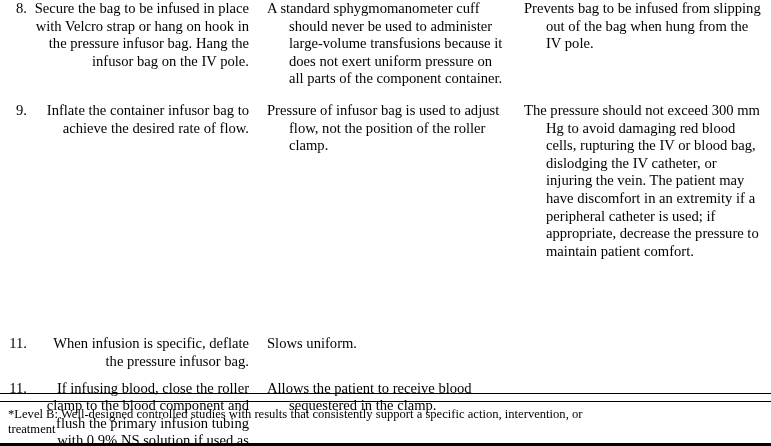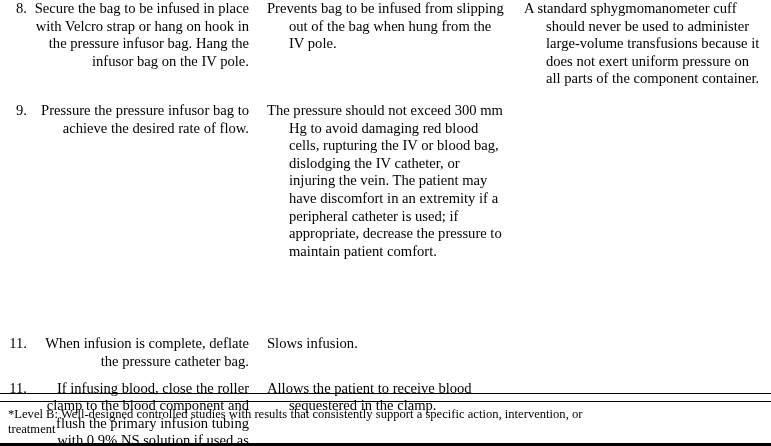--- a/index.html
+++ b/index.html
@@ -117,56 +117,59 @@
 
   <div class="table-body">
 
     <div class="row block-8">
       <div class="col col-steps">
         <div class="step">
           <div class="step-num">8.</div>
           <div class="step-text">Secure the bag to be infused in place with Velcro strap or hang on hook in the pressure infusor bag. Hang the infusor bag on the IV pole.</div>
         </div>
       </div>
+      <div class="col col-notes">
+        <div class="para hang">A standard sphygmomanometer cuff should never be used to administer large-volume transfusions because it does not exert uniform pressure on all parts of the component container.</div>
+      </div>
       <div class="col col-rationale">
         <div class="para hang">Prevents bag to be infused from slipping out of the bag when hung from the IV pole.</div>
       </div>
-      <div class="col col-notes">
-        <div class="para hang">A standard sphygmomanometer cuff should never be used to administer large-volume transfusions because it does not exert uniform pressure on all parts of the component container.</div>
-      </div>
     </div>
 
     <div class="spacer-md"></div>
 
     <div class="row">
       <div class="col col-steps">
         <div class="step">
           <div class="step-num">9.</div>
-          <div class="step-text">Pressure the pressure infusor bag to achieve the desired rate of flow.</div>
-        </div>
+          <div class="step-text">Inflate the container infusor bag to achieve the desired rate of flow.</div>
+        </div>
+      </div>
+      <div class="col col-rationale">
+        <div class="para hang">Pressure of infusor bag is used to adjust flow, not the position of the roller clamp.</div>
       </div>
       <div class="col col-notes">
         <div class="para hang">The pressure should not exceed 300 mm Hg to avoid damaging red blood cells, rupturing the IV or blood bag, dislodging the IV catheter, or injuring the vein. The patient may have discomfort in an extremity if a peripheral catheter is used; if appropriate, decrease the pressure to maintain patient comfort.</div>
       </div>
     </div>
 
     <div class="spacer-lg"></div>
     <div class="spacer-lg"></div>
     <div class="spacer-lg"></div>
     <div class="spacer-sm"></div>
 
     <div class="row">
       <div class="col col-steps">
         <div class="step">
           <div class="step-num">11.</div>
-          <div class="step-text">When infusion is complete, deflate the pressure catheter bag.</div>
-        </div>
-      </div>
-      <div class="col col-rationale">
-        <div class="para" style="padding-left:0;">Slows infusion.</div>
+          <div class="step-text">When infusion is specific, deflate the pressure infusor bag.</div>
+        </div>
+      </div>
+      <div class="col col-rationale">
+        <div class="para" style="padding-left:0;">Slows uniform.</div>
       </div>
       <div class="col col-notes">
         <div class="para" style="padding-left:0;"></div>
       </div>
     </div>
 
     <div class="spacer-sm"></div>
 
     <div class="row">
       <div class="col col-steps">

